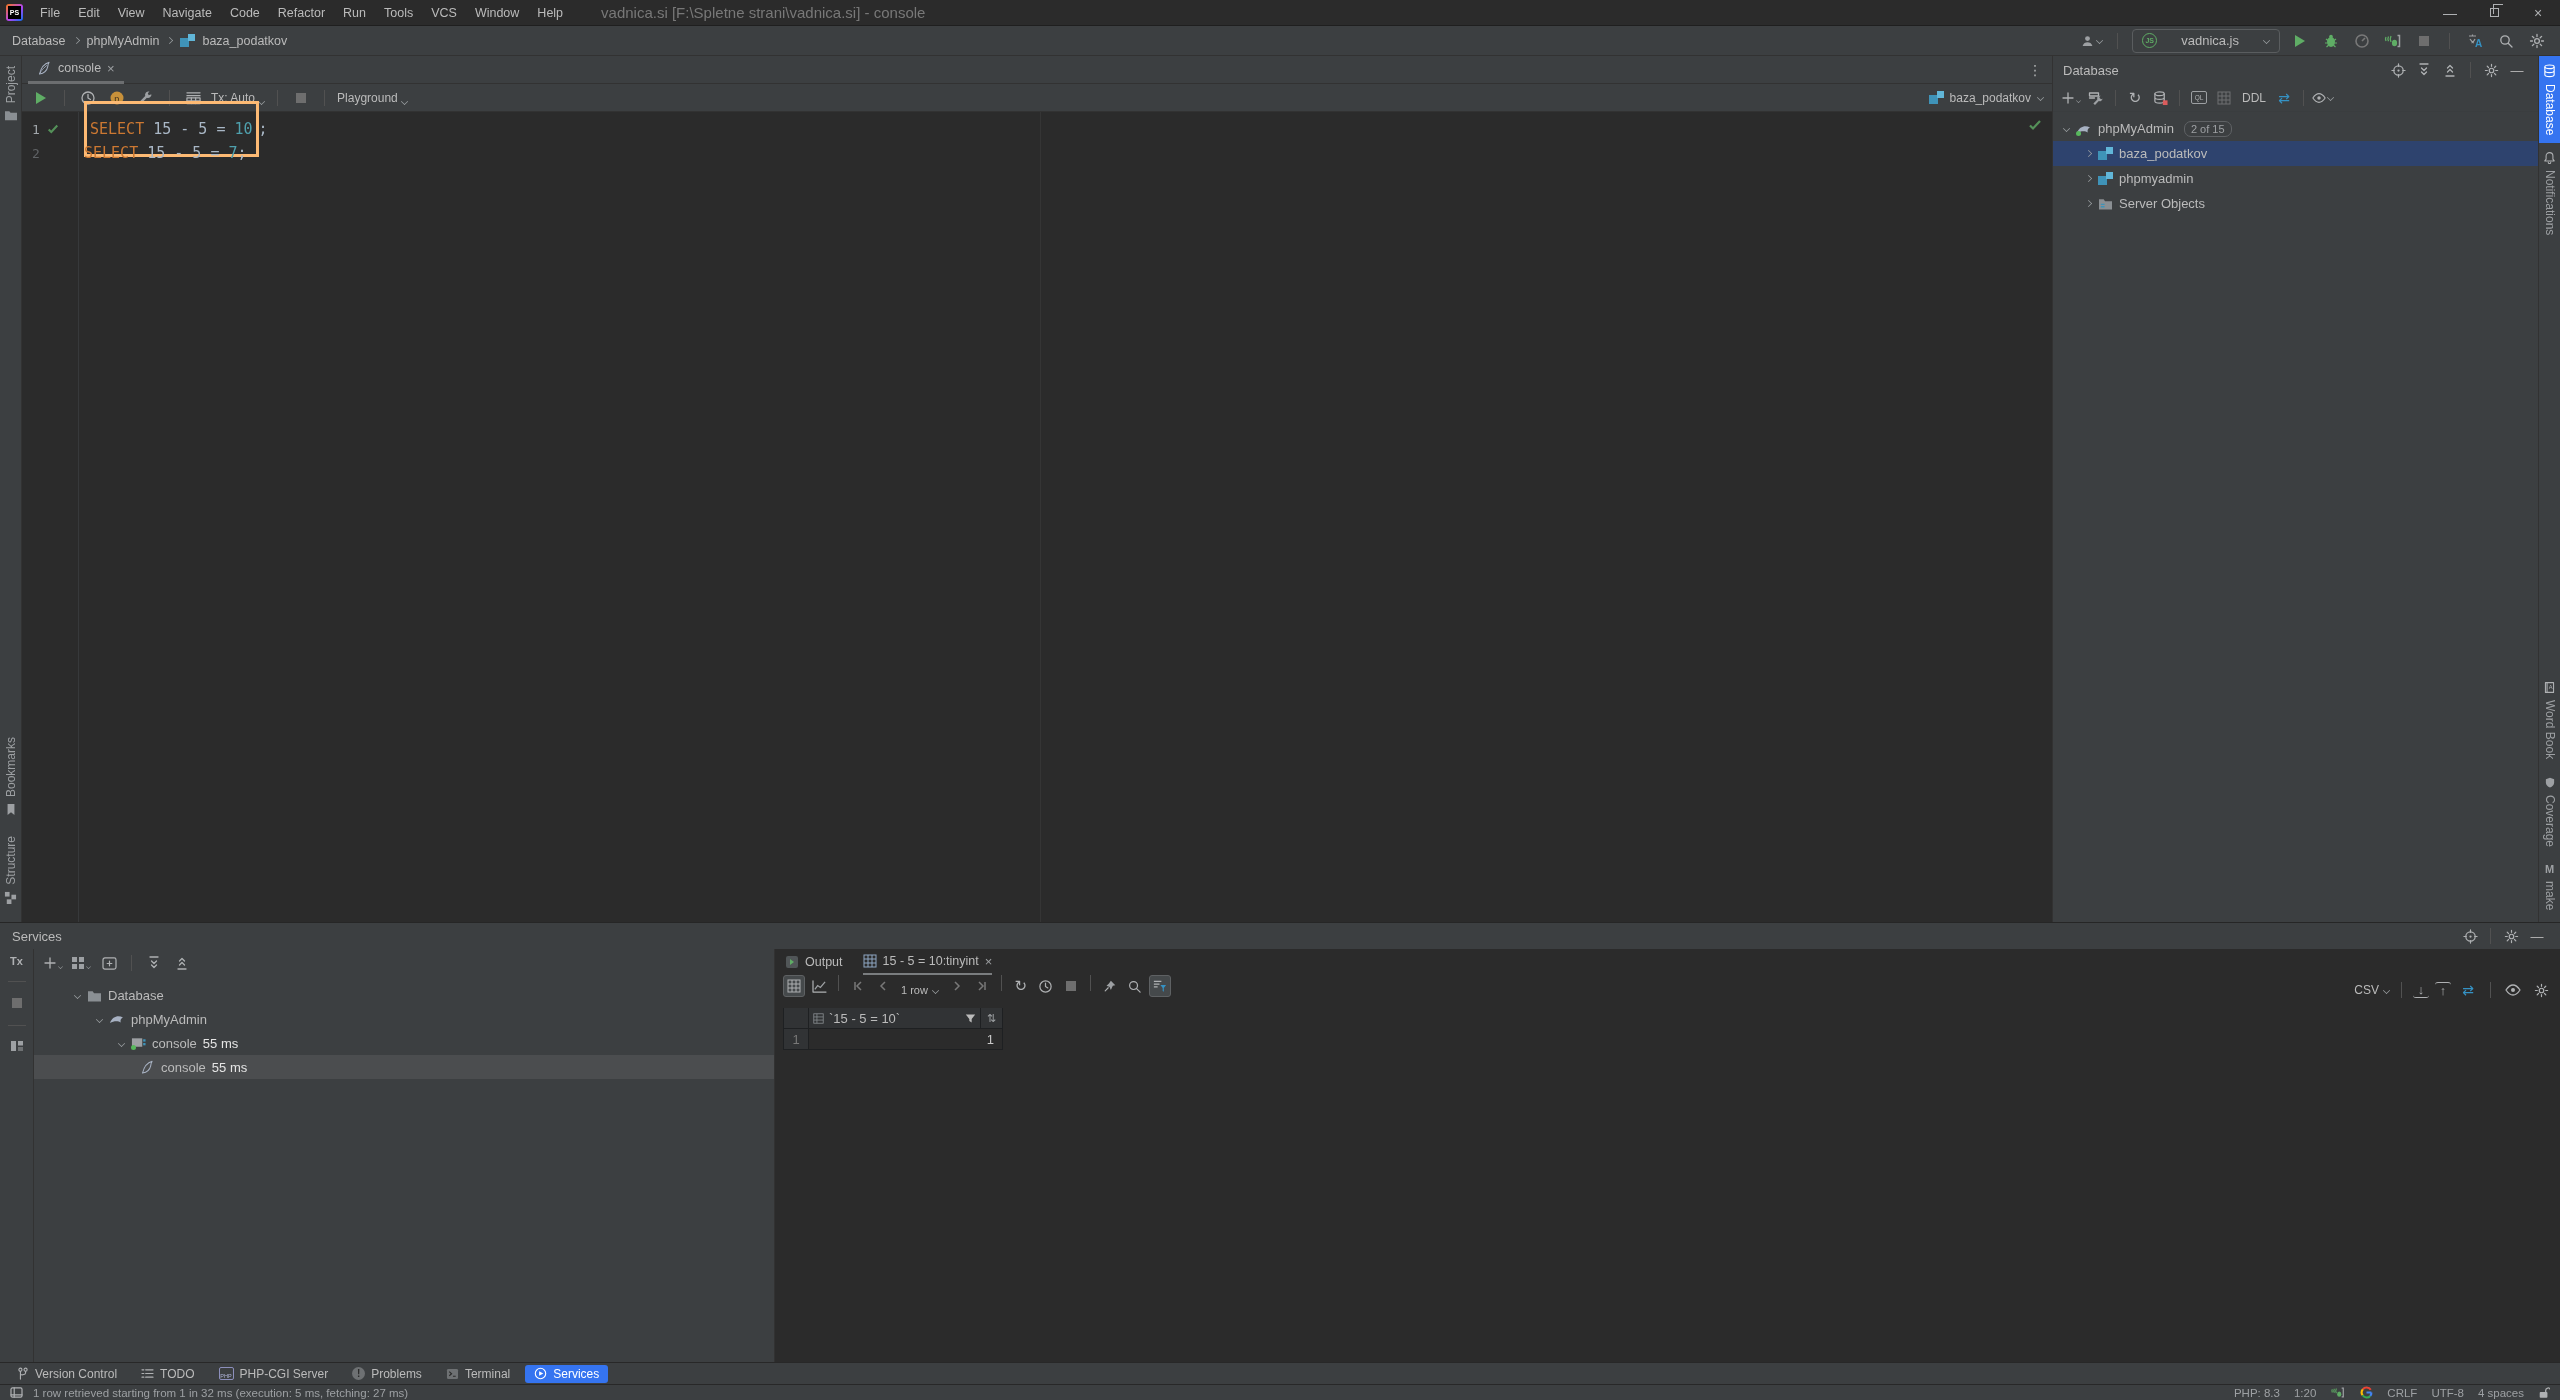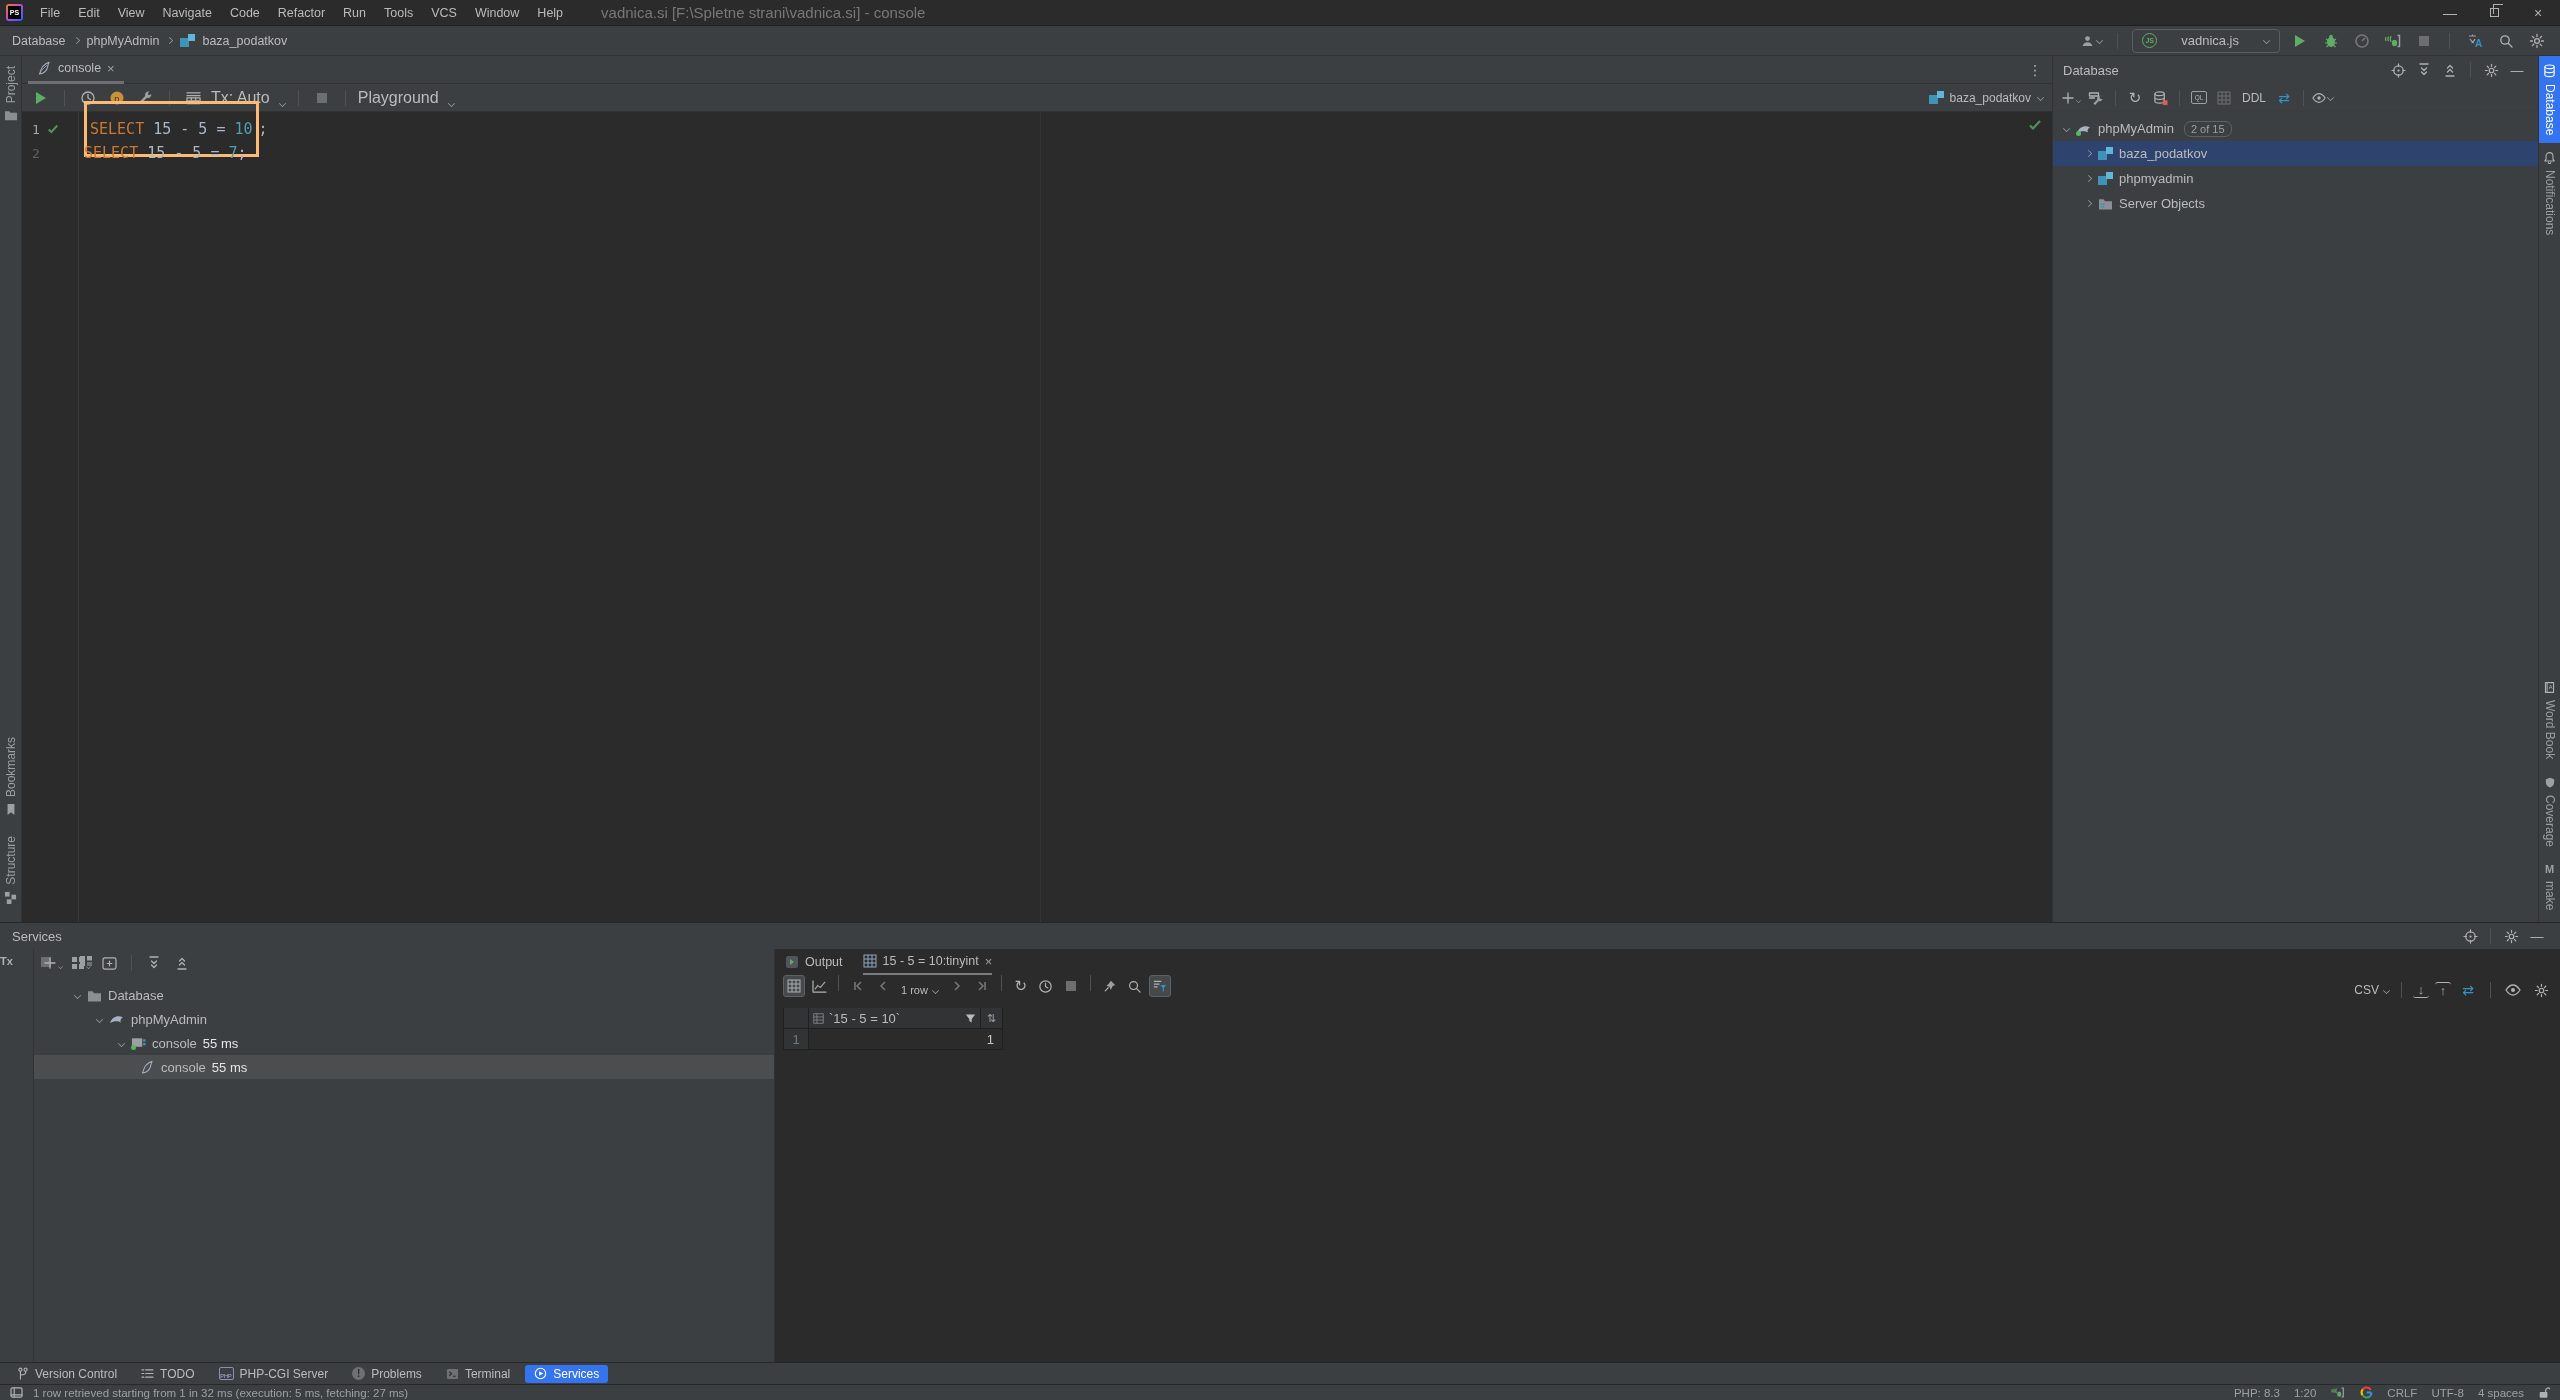--- a/index.html
+++ b/index.html
@@ -35,21 +35,21 @@
 .leftbar{width:22px;background:#3c3f41;border-right:1px solid #323232;position:relative;flex:none}
 .vtab{display:flex;flex-direction:column;align-items:center;gap:6px;color:#9da0a3;font-size:12px;padding:10px 0}
 .vtext-l{writing-mode:vertical-rl;transform:rotate(180deg)}
 .vtext-r{writing-mode:vertical-rl}
 .lb-bottom{position:absolute;bottom:8px;left:0;right:0}
 .editor-zone{flex:1;display:flex;flex-direction:column;background:#2b2b2b;min-width:0}
 .tabrow{height:28px;background:#3c3f41;border-bottom:1px solid #323232;display:flex;align-items:center;padding-left:6px}
 .etab{display:flex;align-items:center;gap:6px;padding:0 9px;height:28px;border-bottom:3px solid #6c6e70;font-size:12.5px;color:#bbbbbb}
 .closex{color:#9da0a3;font-size:13px}
 .ctoolbar{height:28px;background:#3c3f41;border-bottom:1px solid #323232;display:flex;align-items:center;padding:0 8px;gap:7px}
-.ddlab{font-size:16px;color:#bbbbbb;display:flex;align-items:flex-end;gap:9px}
+.ddlab{font-size:12px;color:#bbbbbb;display:flex;align-items:flex-end;gap:3px}
 .schema-sel{margin-left:auto;display:flex;align-items:center;gap:6px;font-size:12px}
 .editor{flex:1;position:relative;padding-top:5px}
 .gutterline{position:absolute;left:56px;top:0;bottom:0;width:1px;background:#37393b}
 .guide{position:absolute;left:1018px;top:0;bottom:0;width:1px;background:#353535}
 .inspect{position:absolute;right:10px;top:6px}
 .cline{display:flex;height:24px;align-items:center;font-family:"DejaVu Sans Mono",monospace;font-size:15px}
 .gutter{width:56px;flex:none;display:flex;align-items:center;padding-left:10px;gap:7px;font-size:13px}
 .codetext{white-space:pre;color:#a9b7c6;margin-left:6px}
 .kw{color:#cc7832}.num{color:#4fa0ad}
 .execbox{border:3px solid #fdba74;padding:16px 3px;white-space:pre}
@@ -65,21 +65,21 @@
 .schic b{position:absolute;left:0;bottom:1px;width:9px;height:9px;background:#3f93b8}
 .schic i{position:absolute;right:0;top:1px;width:7px;height:7px;background:#61b6d8}
 .rightbar{width:22px;background:#3c3f41;border-left:1px solid #323232;position:relative;flex:none}
 .rtab{display:flex;flex-direction:column;align-items:center;gap:6px;color:#9da0a3;font-size:12px;padding:8px 0}
 .rtab.active{background:#3574f0;color:#fff}
 .rb-bottom{position:absolute;bottom:4px;left:0;right:0}
 
 .services{height:440px;background:#3c3f41;border-top:1px solid #262626;display:flex;flex-direction:column}
 .svc-head{height:26px;display:flex;align-items:center;padding:0 12px;font-size:13px}
 .svc-body{flex:1;display:flex;min-height:0}
-.svc-strip{width:34px;border-right:1px solid #323232;display:flex;flex-direction:row;align-items:flex-start;padding-top:6px;gap:14px;flex:none}
+.svc-strip{width:34px;border-right:1px solid #323232;display:flex;flex-direction:column;align-items:center;padding-top:6px;gap:14px;flex:none}
 .strip-sep{width:18px;height:1px;background:#515151}
 .txic{font-size:11px;color:#afb1b3;font-weight:bold}
 .svc-treezone{width:741px;border-right:1px solid #323232;display:flex;flex-direction:column;flex:none}
 .svc-toolbar{height:28px;display:flex;align-items:center;gap:6px;padding:0 8px}
 .svc-row{height:24px;display:flex;align-items:center;gap:6px;font-size:13px}
 .svc-row.sel{background:#4b4d4f}
 .mstime{color:#e5e5e5;margin-left:0}
 .outzone{flex:1;display:flex;flex-direction:column;background:#2b2b2b;min-width:0}
 .out-tabs{height:26px;display:flex;align-items:center;padding-left:10px;gap:20px}
 .otab{display:flex;align-items:center;gap:6px;height:26px;font-size:12.5px;color:#bbbbbb;position:relative}

